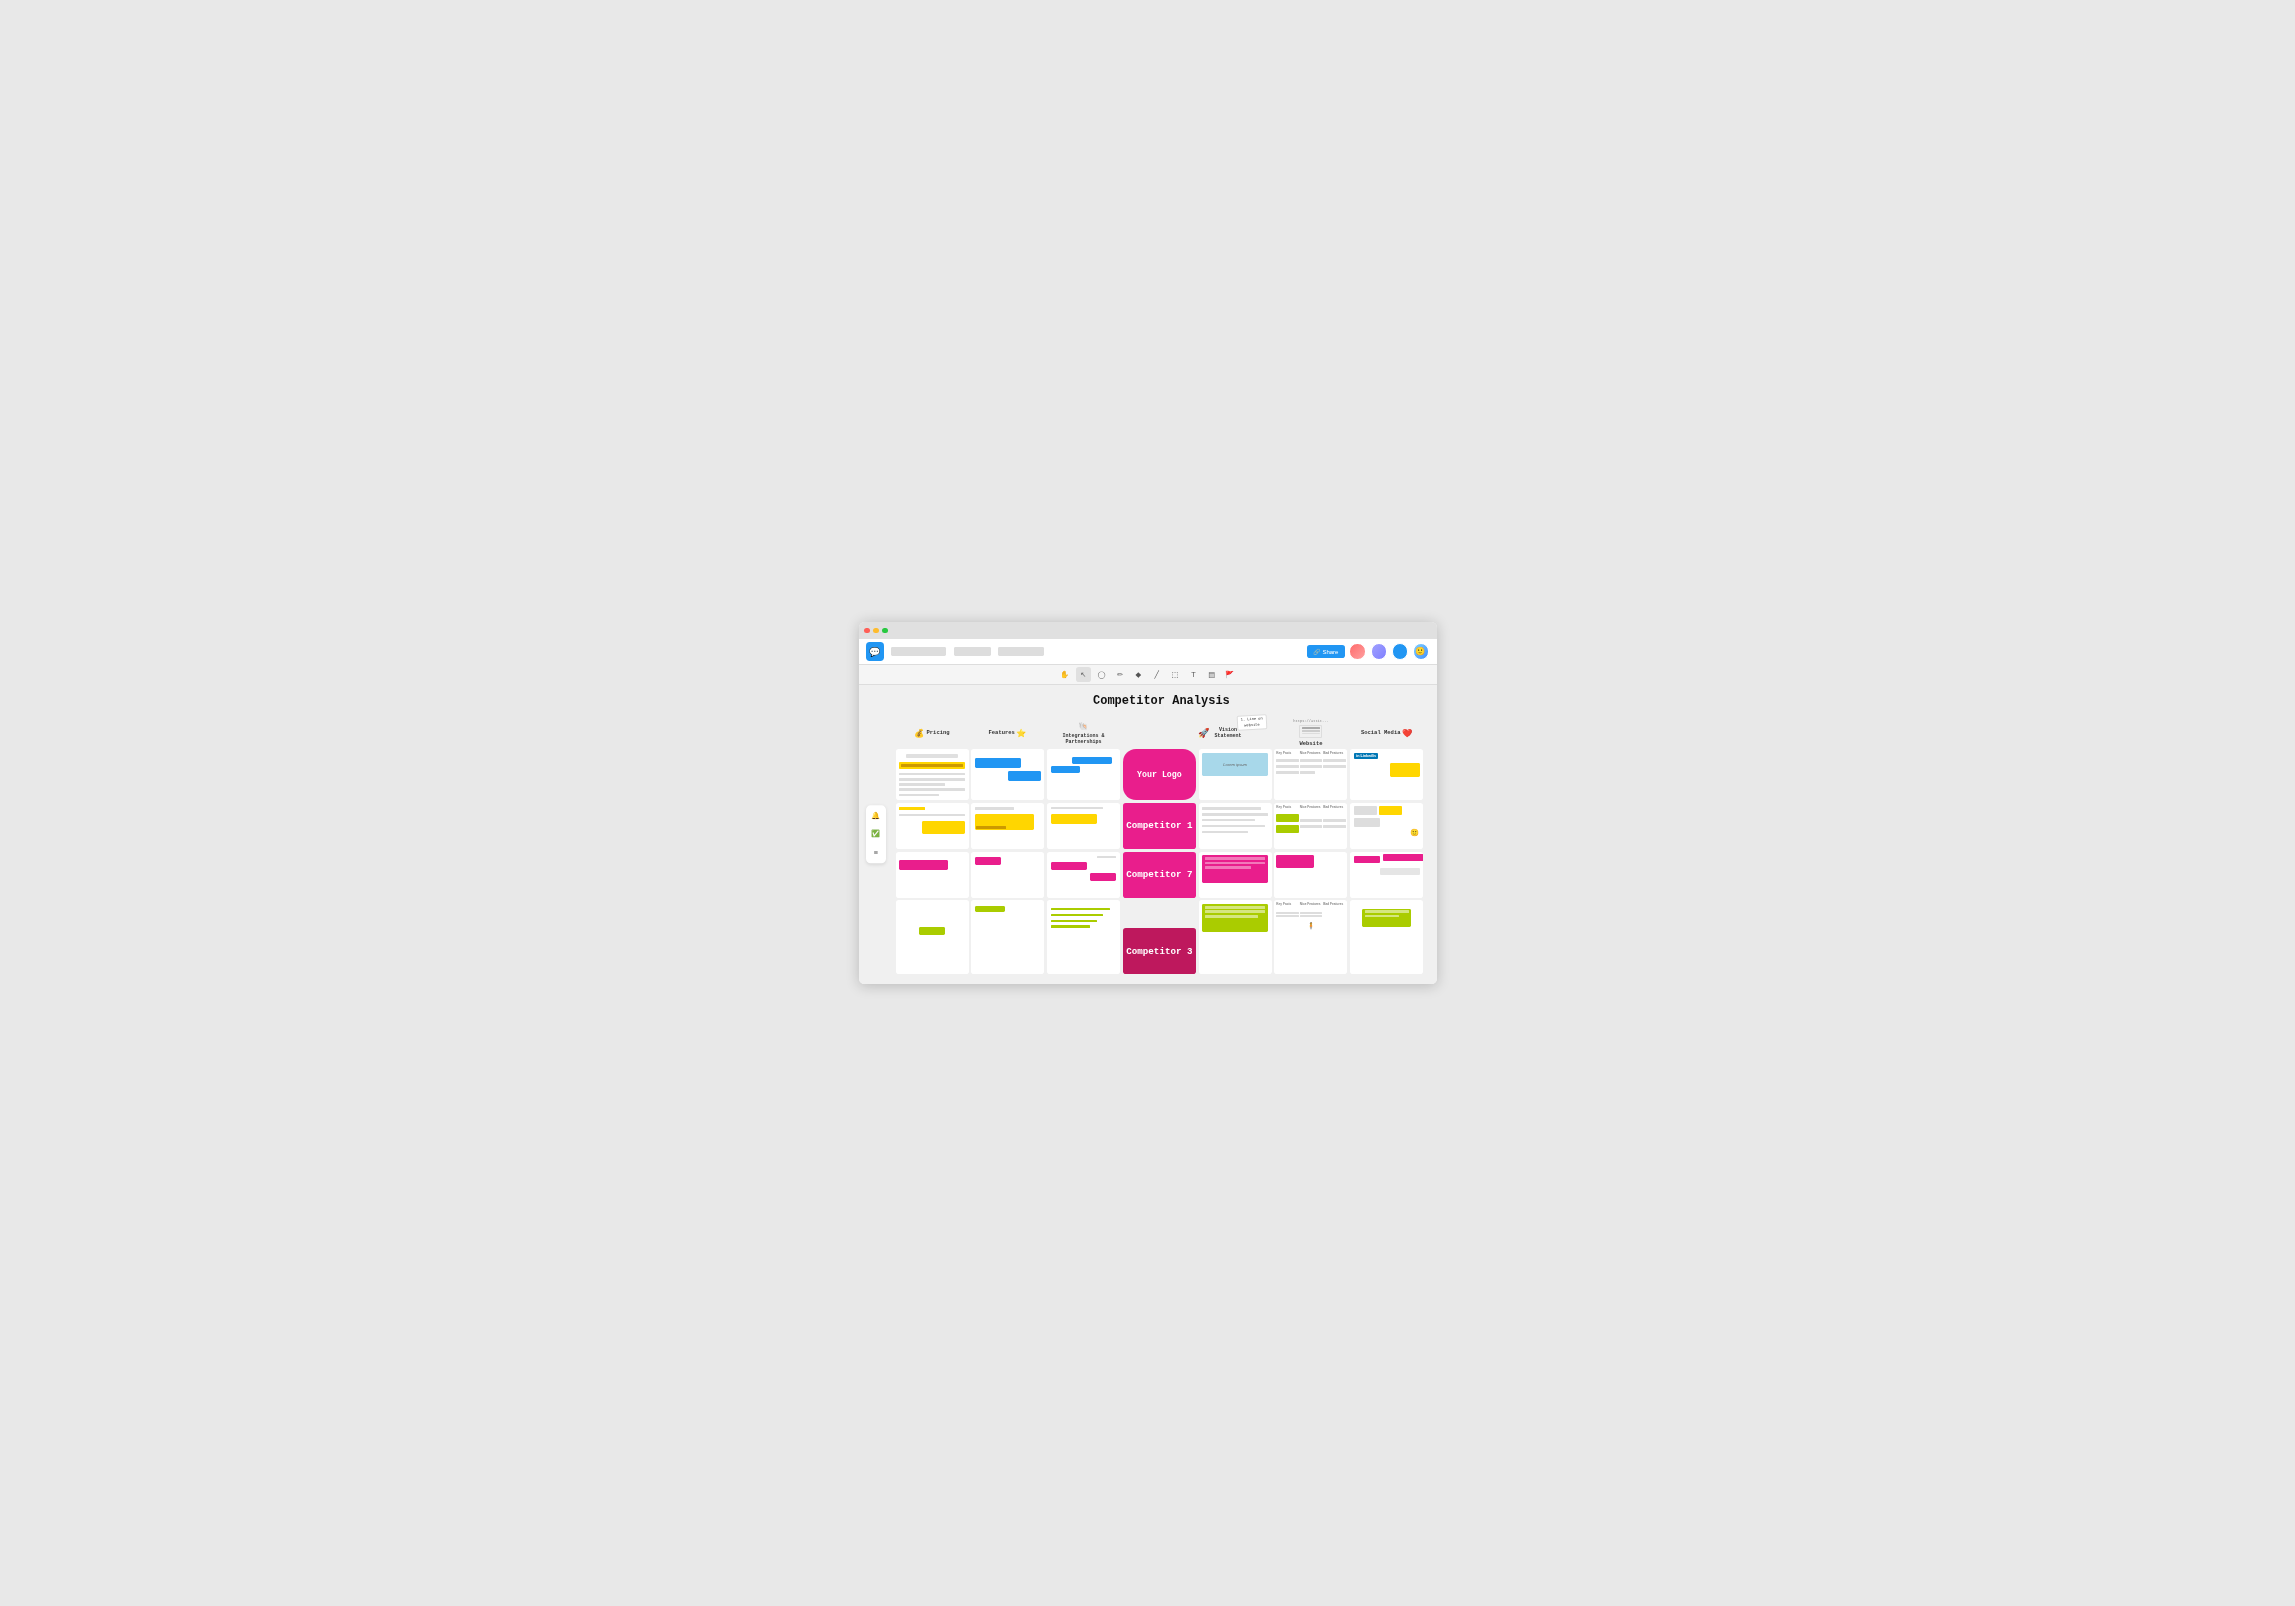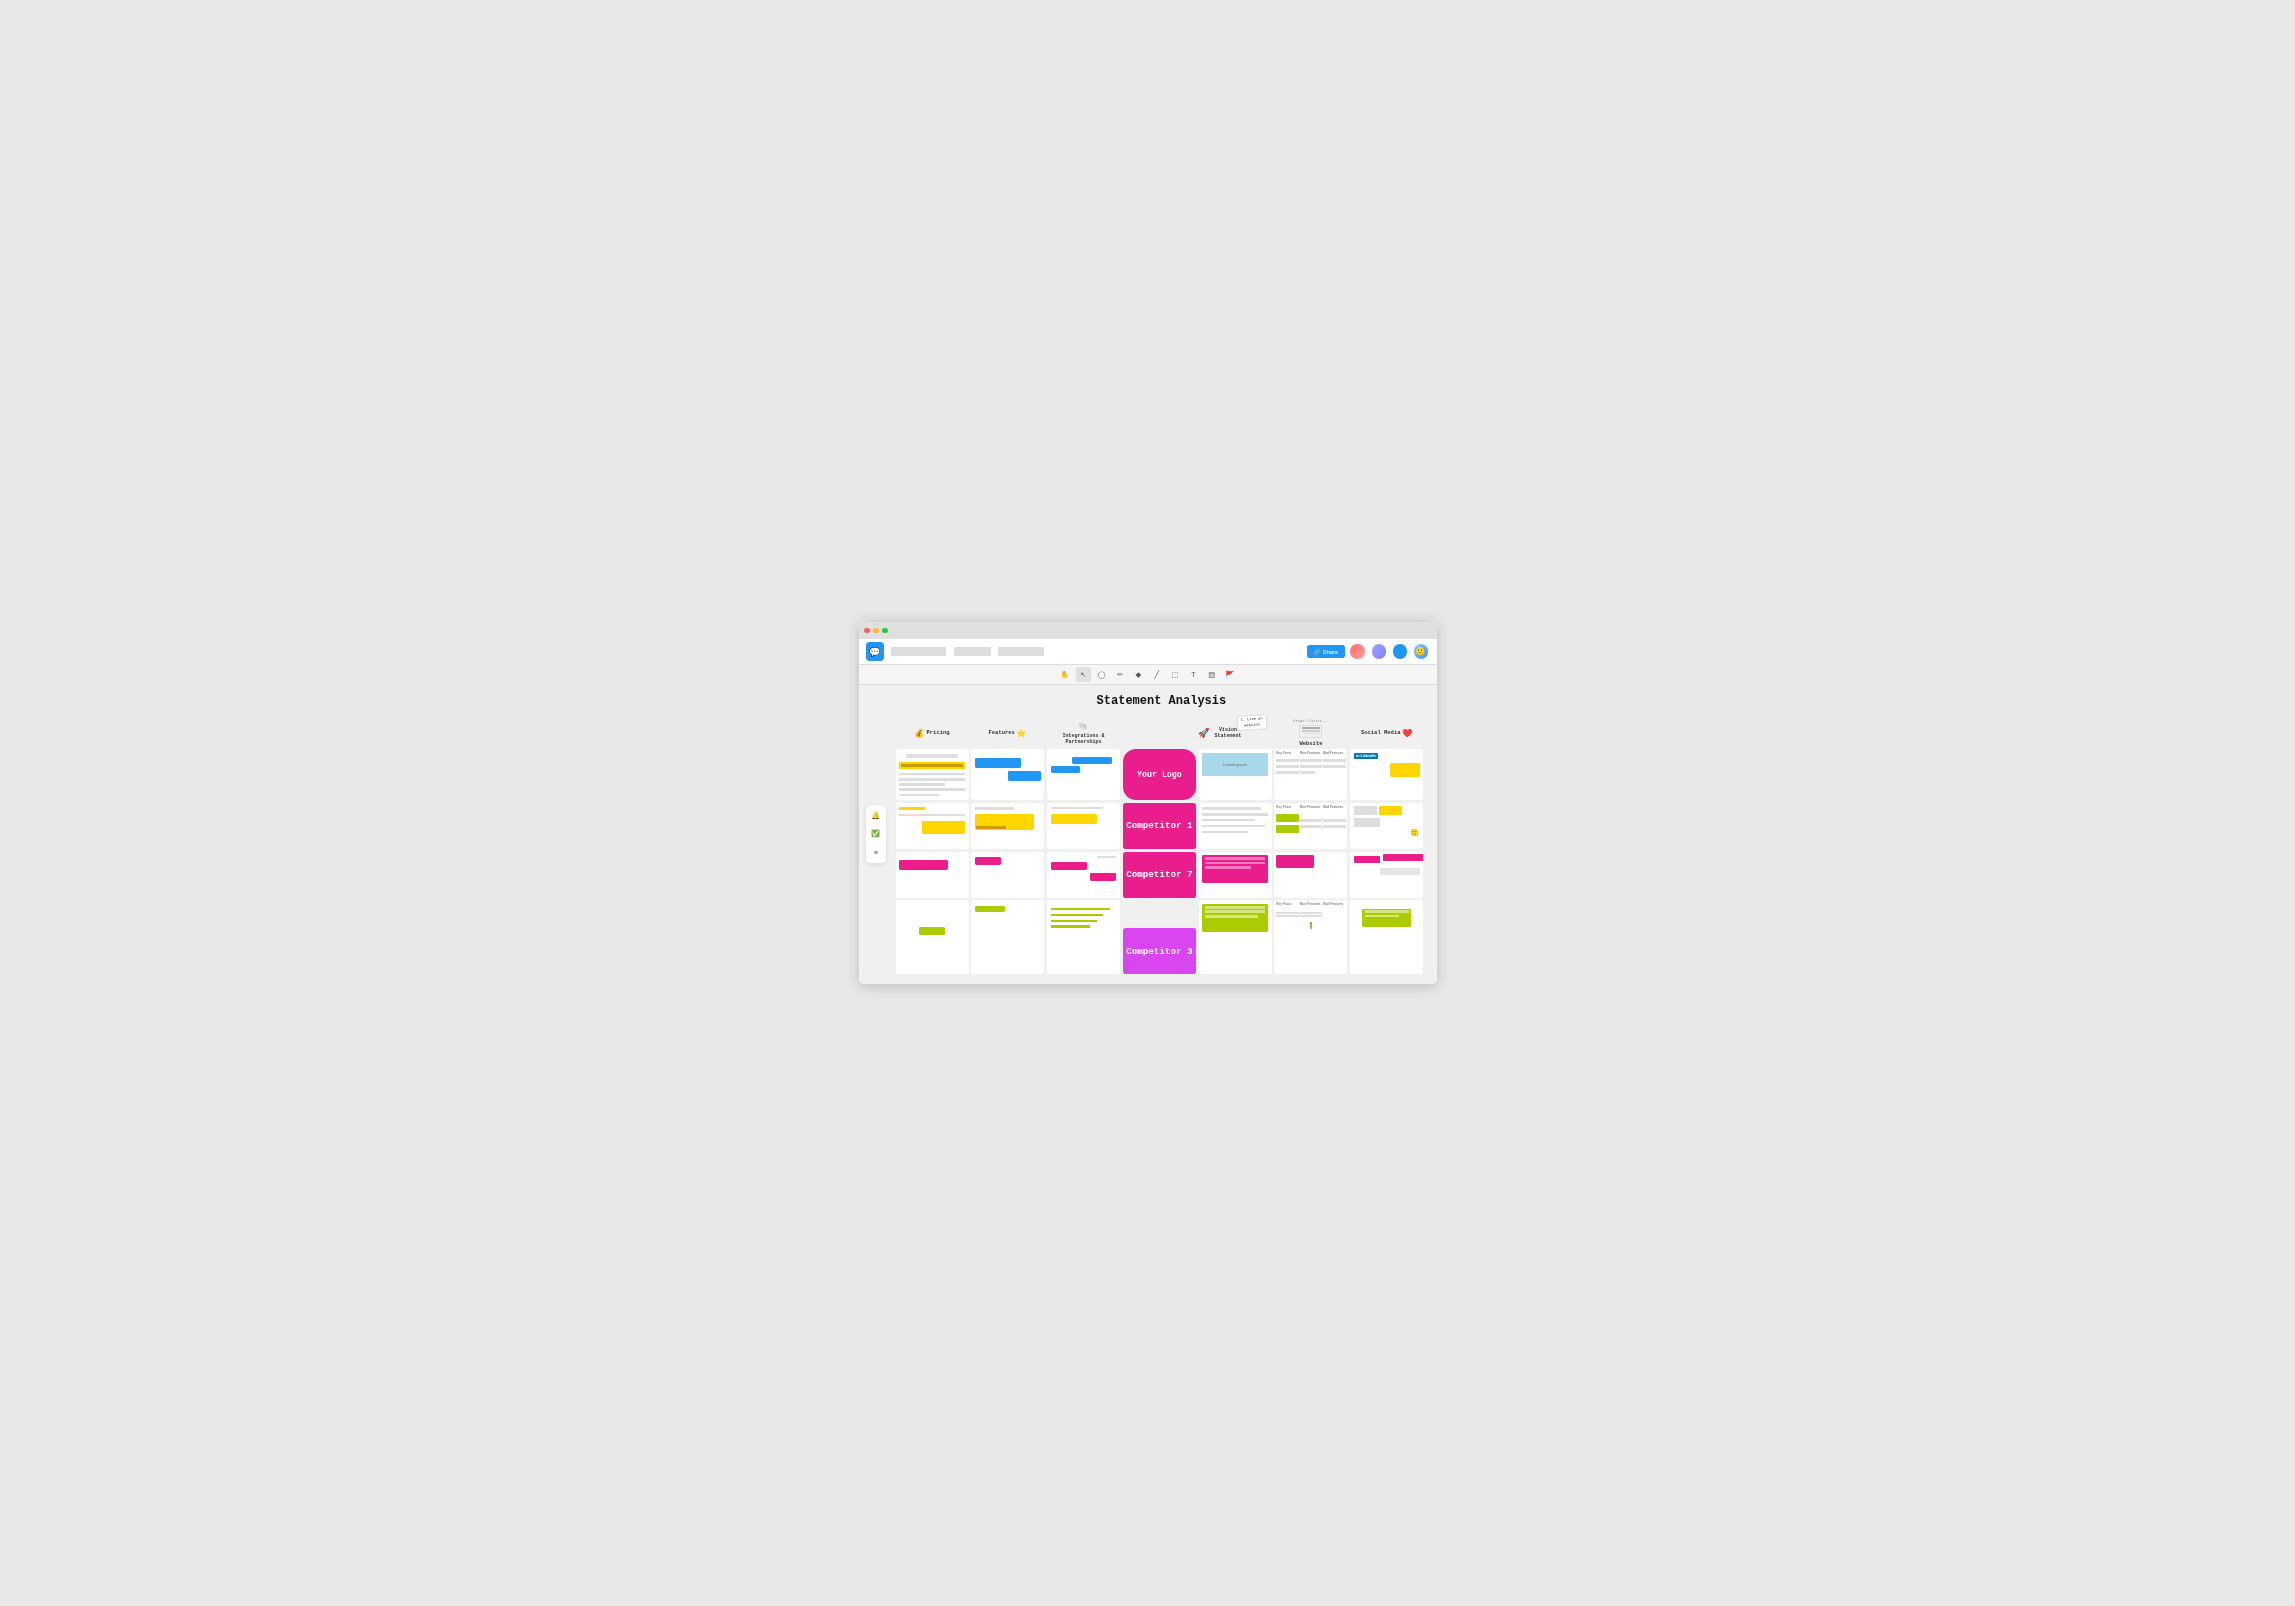--- a/index.html
+++ b/index.html
@@ -287,21 +287,21 @@
   <div class="canvas-area">
 
     <div class="side-tools">
       <div class="side-tool-icon">🔔</div>
       <div class="side-tool-icon">✅</div>
       <div class="side-tool-icon">≡</div>
     </div>
 
     <div class="canvas-content">
 
-      <div class="page-title">Statement Analysis</div>
+      <div class="page-title">Competitor Analysis</div>
 
       <div class="analysis-grid">
 
         <div class="col-header">
           <span class="col-header-icon">💰</span>
           <span style="font-size:5.5px; font-weight:600;">Pricing</span>
         </div>
 
         <div class="col-header">
           <span style="font-size:5.5px; font-weight:600;">Features</span>
@@ -499,21 +499,21 @@
           <div style="background:#AACC00; height:6.4px; width:45%; border-radius:1.4px; margin:1.8px 0;"></div>
         </div>
 
         <div class="grid-cell">
           <div style="height:2.3px; background:#AACC00; border-radius:0.5px; margin:3.7px 0 0.9px; width:90%;"></div>
           <div style="height:2.3px; background:#AACC00; border-radius:0.5px; margin:0.9px 0; width:80%;"></div>
           <div style="height:2.3px; background:#AACC00; border-radius:0.5px; margin:0.9px 0; width:70%;"></div>
           <div style="height:2.3px; background:#AACC00; border-radius:0.5px; margin:0.9px 0; width:60%;"></div>
         </div>
 
-        <div class="comp-label" style="background:#d946ef; min-height:46px;margin-top:28px;">
+        <div class="comp-label" style="background:#be185d; min-height:46px;margin-top:28px;">
           <span>Competitor 3</span>
         </div>
 
         <div class="grid-cell">
           <div style="background:#AACC00; height:27.5px; width:100%; border-radius:1.4px;">
             <div style="height:2.8px; background:rgba(255,255,255,0.5); border-radius:0.5px; margin:1.8px 2.8px;"></div>
             <div style="height:2.8px; background:rgba(255,255,255,0.5); border-radius:0.5px; margin:1.8px 2.8px;"></div>
             <div style="height:2.8px; background:rgba(255,255,255,0.5); border-radius:0.5px; margin:1.8px 2.8px; width:80%;"></div>
           </div>
         </div>

